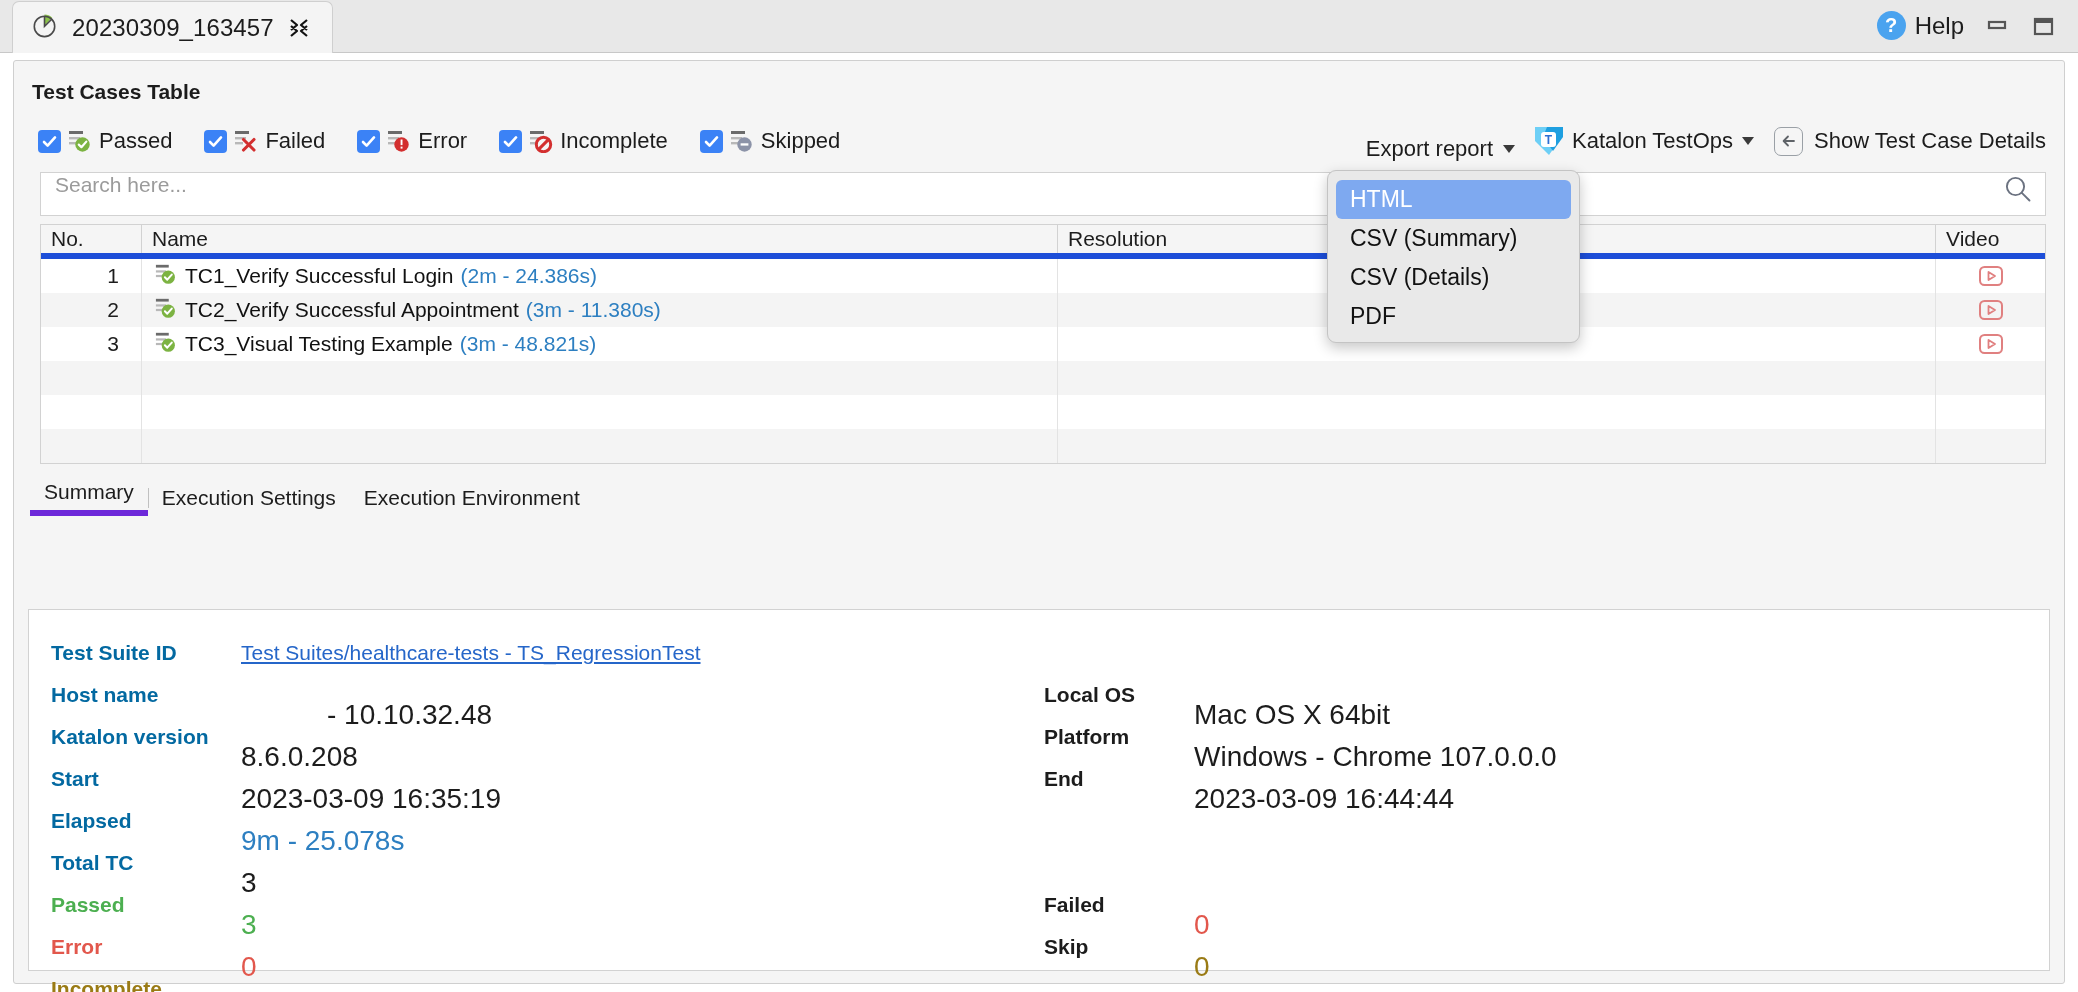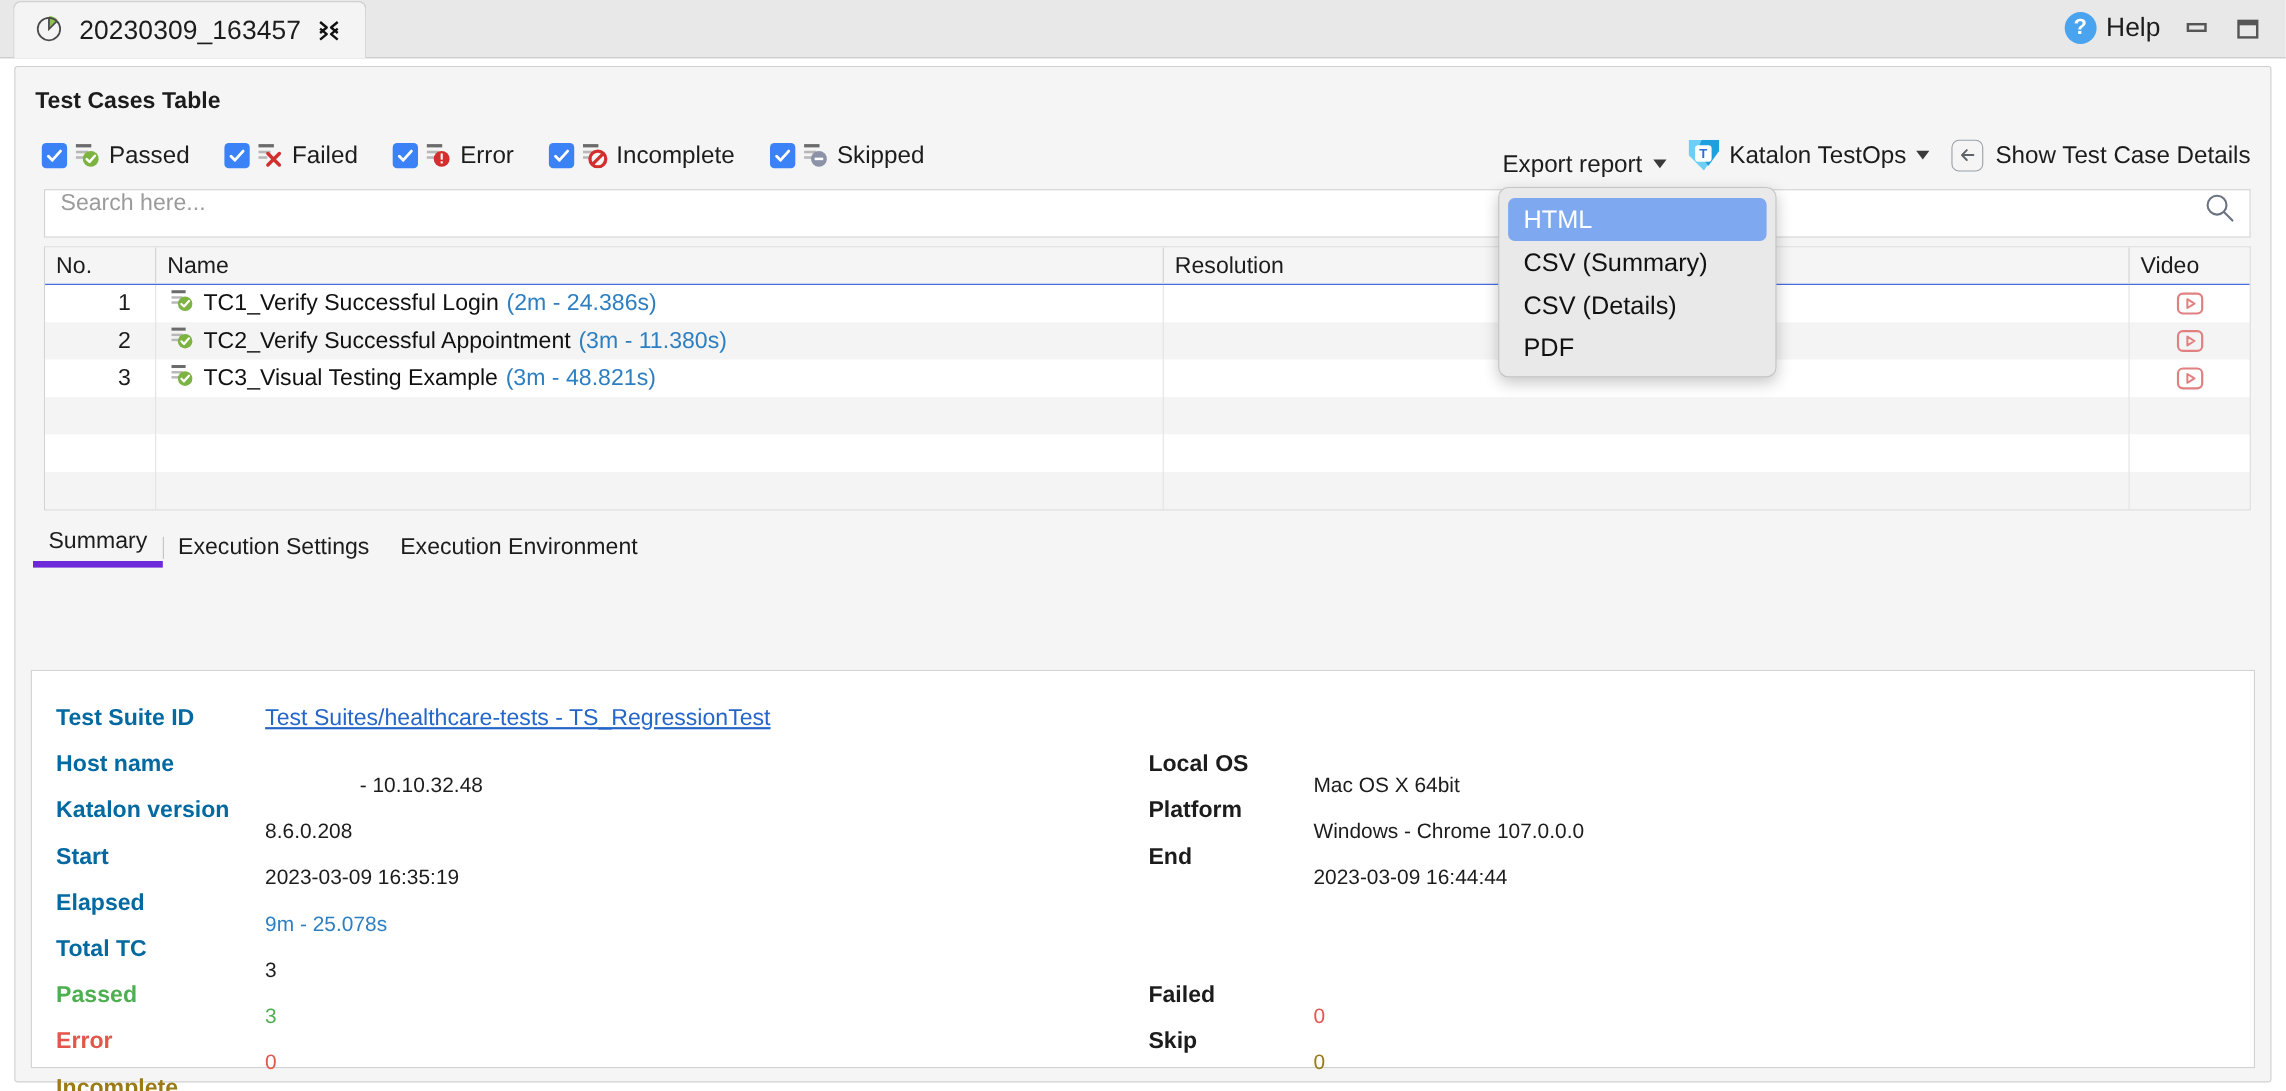--- a/index.html
+++ b/index.html
@@ -151,21 +151,20 @@
     position: absolute;
     left: 1327px;
     top: 170px;
     width: 253px;
     background: #e9e9e9;
     border: 1px solid #c4c4c4;
     border-radius: 9px;
     padding: 9px 8px 6px 8px;
     box-shadow: 0 5px 14px rgba(0,0,0,.22);
     z-index: 50;
-    margin-left: 35px;
   }
   .dd-item {
     font-size: 23px;
     color: #111;
     padding: 6px 14px;
     border-radius: 6px;
     cursor: pointer;
     white-space: nowrap;
   }
   .dd-item.sel { background: #7ea9f0; color: #ffffff; }
@@ -194,21 +193,21 @@
   
   .table-wrap {
     margin: 8px 18px 0 26px;
     border: 1px solid #d2d2d2;
     background: #ffffff;
   }
   .thead {
     display: flex;
     height: 34px;
     background: #f5f5f5;
-    border-bottom: 1px solid #1d4ed8;
+    border-bottom: 6px solid #1d4ed8;
     align-items: center;
   }
   .th { font-size: 21px; color: #1c1c1c; padding-left: 10px; }
   .col-no    { width: 100px; }
   .col-name  { width: 916px; border-left: 1px solid #d2d2d2; height: 100%; display:flex; align-items:center;}
   .col-res   { flex: 1; border-left: 1px solid #d2d2d2; height: 100%; display:flex; align-items:center;}
   .col-video { width: 110px; border-left: 1px solid #d2d2d2; height: 100%; display:flex; align-items:center;}
 
   .trow {
     display: flex;
@@ -277,21 +276,21 @@
     align-items: center;
   }
   .scol-left { width: 1015px; display:flex; align-items:center; }
   .s-label {
     width: 212px;
     font-size: 21px;
     font-weight: bold;
     color: #0369a1;
     padding-left: 22px;
   }
-  .s-value { font-size: 19px; color: #1c1c1c; margin-top: 40px; }
+  .s-value { font-size: 28px; color: #1c1c1c; margin-top: 40px; }
   .s-link { font-size: 21px; color: #2566c9; text-decoration: underline; cursor: pointer; }
   .s-blue { color: #2d7fc1; }
   .s-green { color: #4caf50; }
   .s-red   { color: #e2574c; }
   .s-gold  { color: #9a7b15; }
   .lbl-green { color: #4caf50; font-weight: bold; }
   .lbl-red   { color: #e2574c; font-weight: bold; }
   .lbl-gold  { color: #9a7b15; font-weight: bold; }
   .s-right-label {
     width: 150px;

